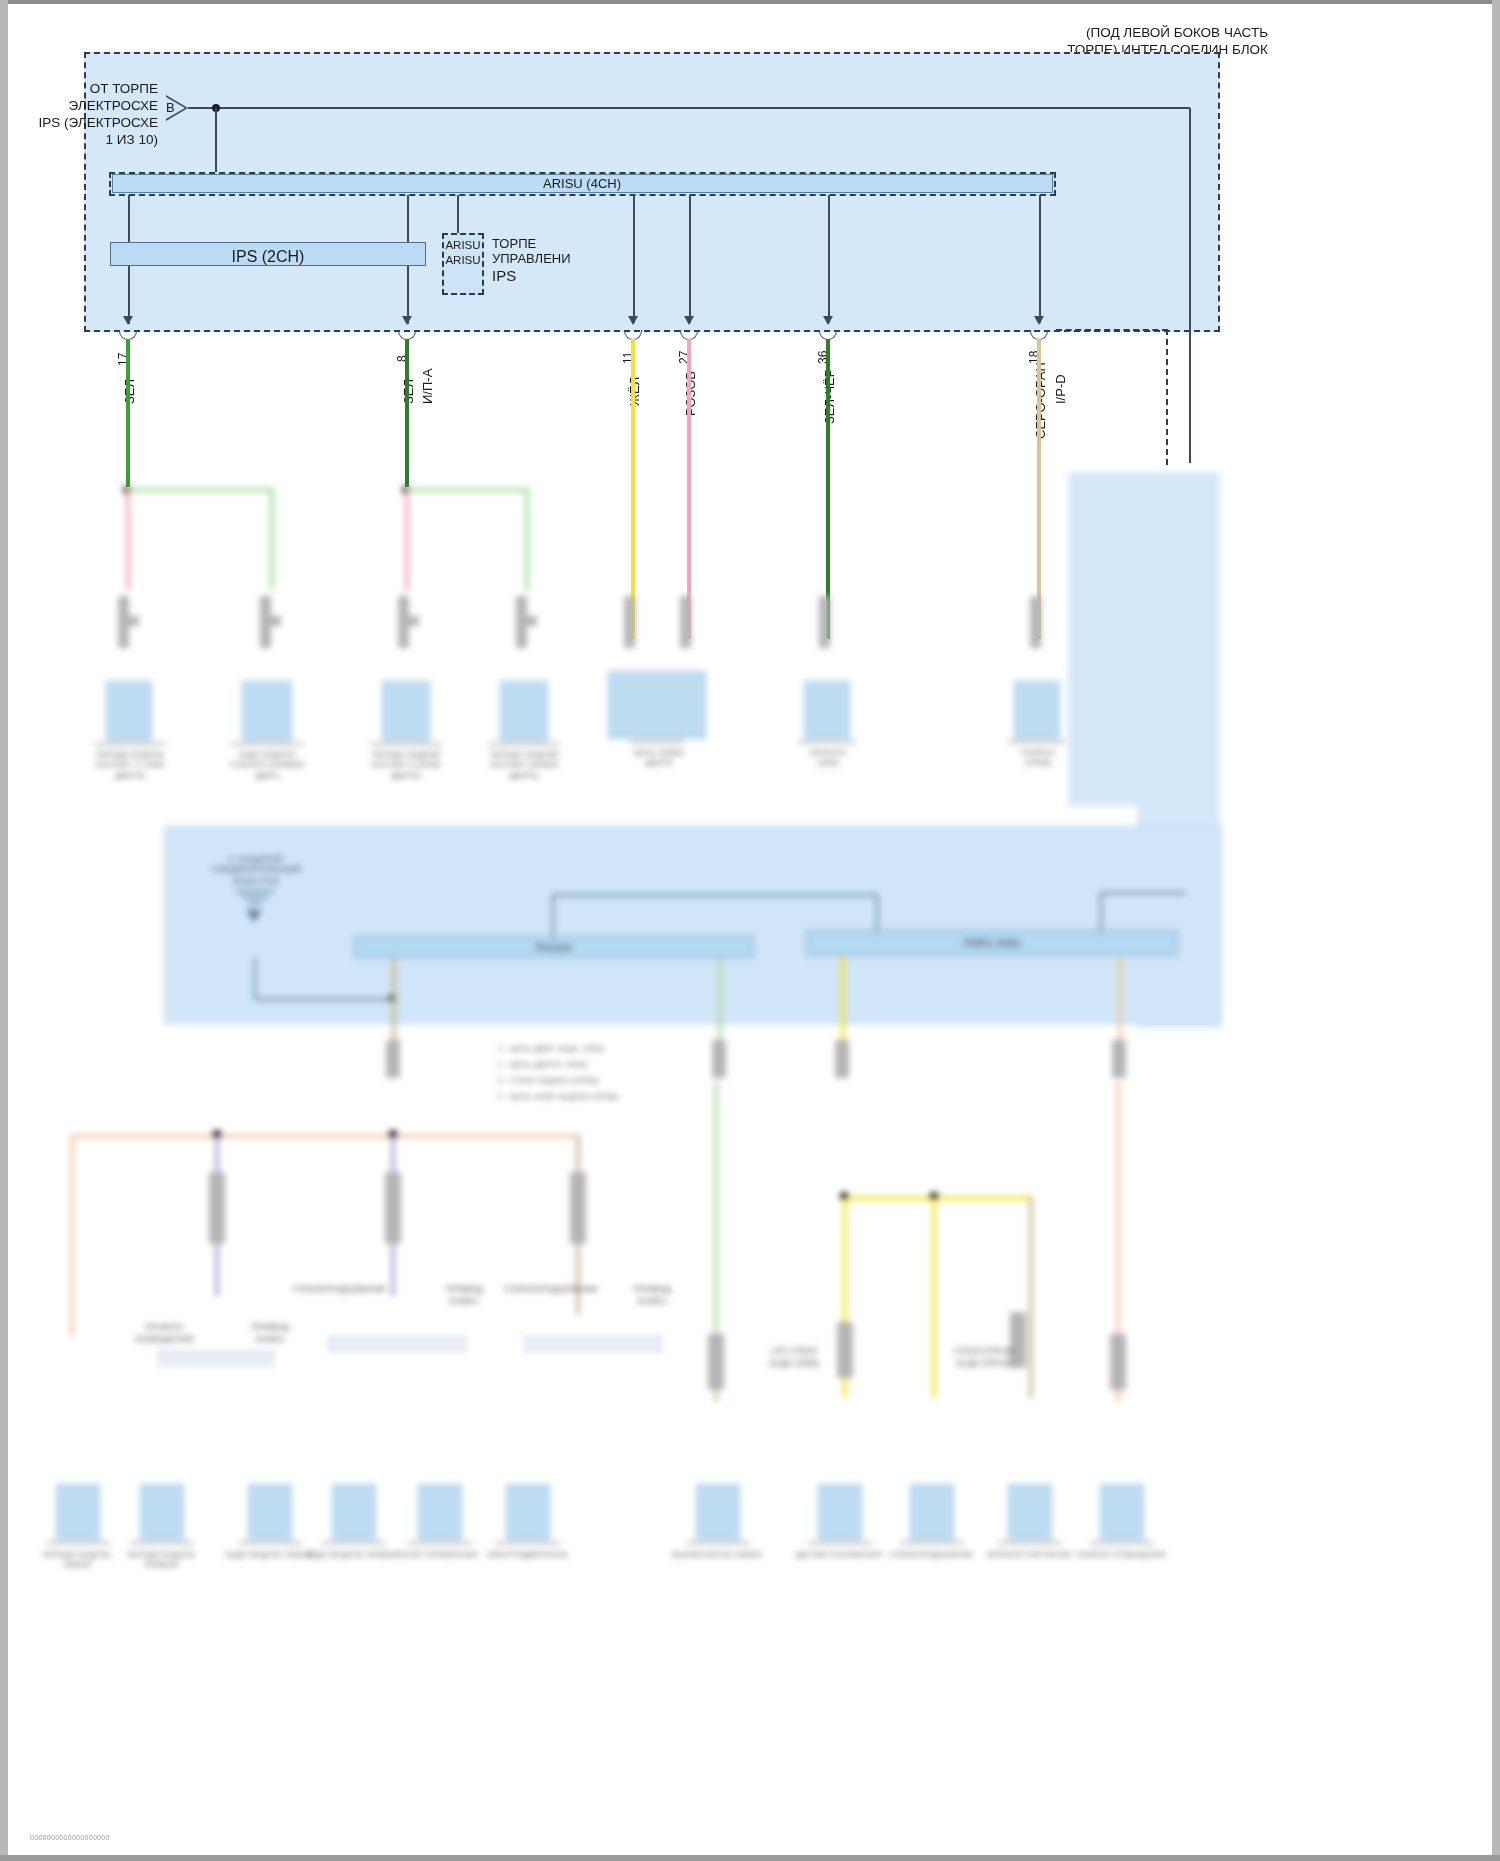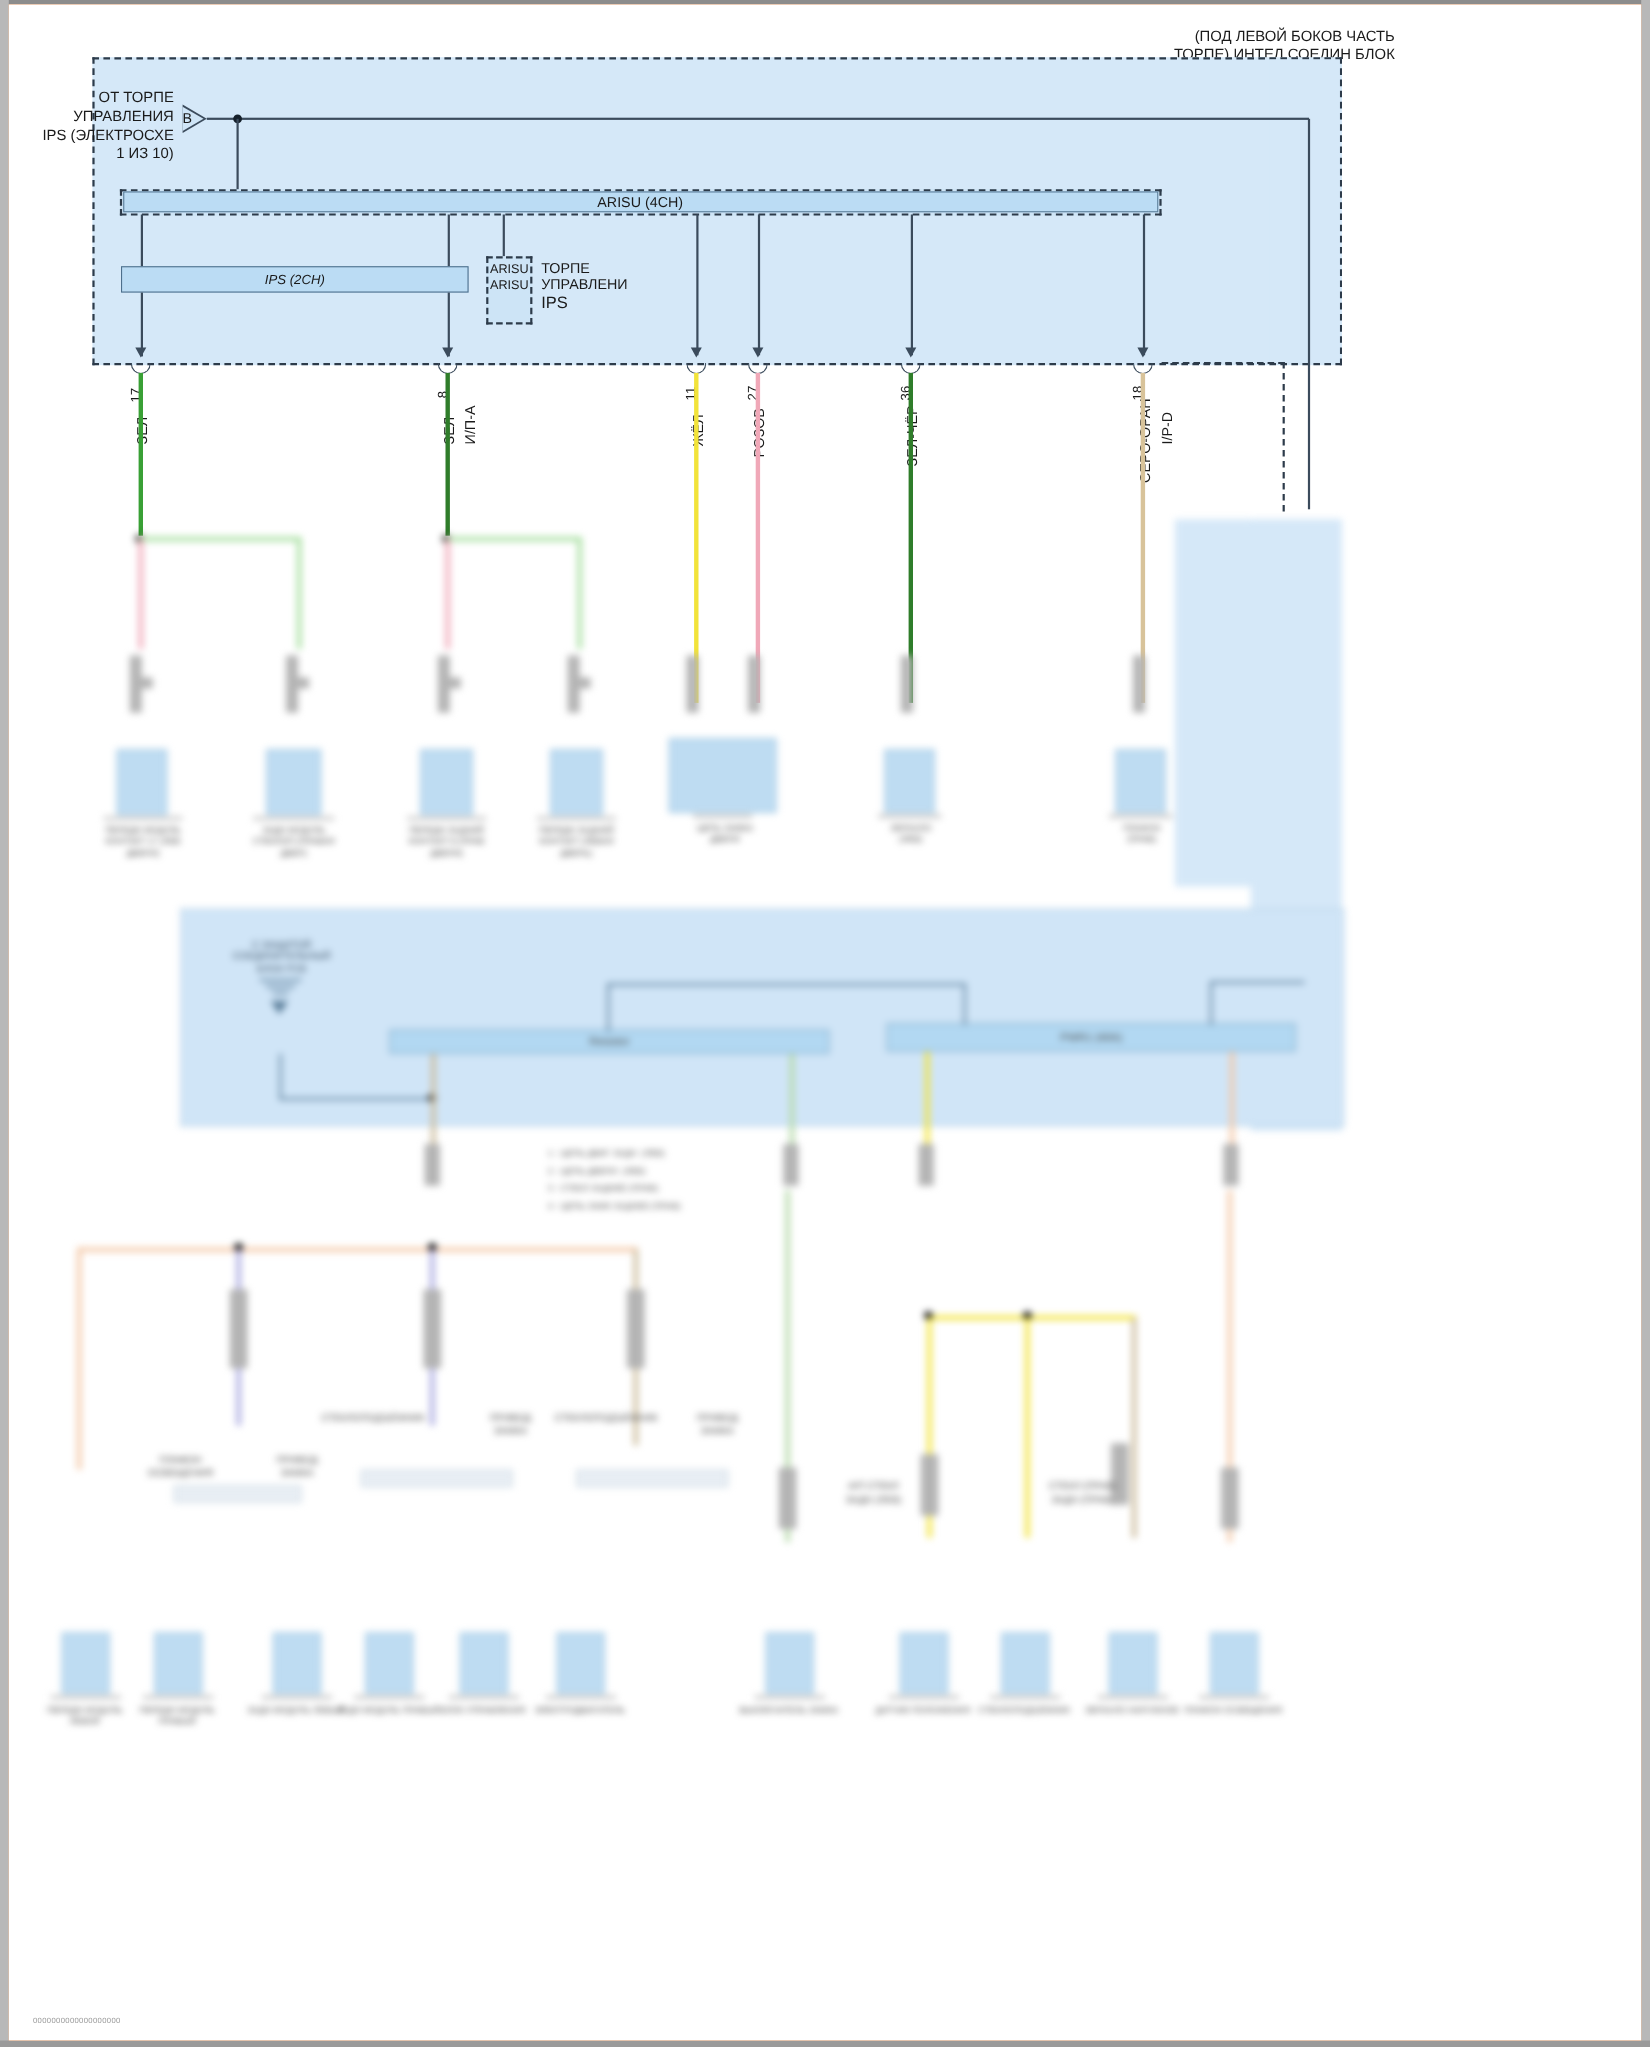--- a/index.html
+++ b/index.html
@@ -194,21 +194,21 @@
   <div class="page-inner">
 
     <div class="lbl rt" style="left:900px; top:20px; width:360px; font-size:13.5px; font-weight:400;">(ПОД ЛЕВОЙ БОКОВ ЧАСТЬ</div>
     <div class="lbl rt" style="left:900px; top:37px; width:360px; font-size:13.5px;">ТОРПЕ) ИНТЕЛ СОЕДИН БЛОК</div>
 
     <div class="region-dashed" style="left:76px; top:48px; width:1136px; height:280px;"></div>
 
     <div class="region-plain" style="left:1146px; top:50px; width:64px; height:276px;"></div>
 
     <div class="lbl rt" style="left:18px; top:76px; width:132px;">ОТ ТОРПЕ</div>
-    <div class="lbl rt" style="left:18px; top:93px; width:132px;">УПРАВЛЕНИЯ</div>
+    <div class="lbl rt" style="left:18px; top:93px; width:132px;">ЭЛЕКТРОСХЕ</div>
     <div class="lbl rt" style="left:18px; top:110px; width:132px;">IPS (ЭЛЕКТРОСХЕ</div>
     <div class="lbl rt" style="left:18px; top:127px; width:132px;">1 ИЗ 10)</div>
 
     <div class="tri-right" style="left:158px; top:91px;"></div>
     <div class="tri-right-in" style="left:158px; top:93px;"></div>
     <div class="lbl" style="left:158px; top:96px; font-size:13px;">B</div>
 
     <div class="line-h" style="left:180px; top:103px; width:1002px;"></div>
     <div class="dot" style="left:204px; top:100px;"></div>
 
@@ -222,21 +222,21 @@
 
     <div class="line-v" style="left:120px; top:191px; height:50px;"></div>
     <div class="line-v" style="left:399px; top:191px; height:50px;"></div>
     <div class="line-v" style="left:449px; top:191px; height:38px;"></div>
     <div class="line-v" style="left:625px; top:191px; height:128px;"></div>
     <div class="line-v" style="left:681px; top:191px; height:128px;"></div>
     <div class="line-v" style="left:820px; top:191px; height:128px;"></div>
     <div class="line-v" style="left:1031px; top:191px; height:128px;"></div>
 
     <div class="ips-box" style="left:102px; top:238px; width:316px; height:24px;"></div>
-    <div class="lbl ctr" style="left:102px; top:243px; width:316px; font-size:12px;font-style:italic;">IPS (2CH)</div>
+    <div class="lbl ctr" style="left:102px; top:243px; width:316px; font-size:16px;">IPS (2CH)</div>
 
     <div class="line-v" style="left:120px; top:262px; height:58px;"></div>
     <div class="line-v" style="left:399px; top:262px; height:58px;"></div>
 
     <div class="dash-box" style="left:434px; top:229px; width:42px; height:62px;"></div>
     <div class="lbl ctr" style="left:434px; top:234px; width:42px; font-size:11.5px;">ARISU</div>
     <div class="lbl ctr" style="left:434px; top:249px; width:42px; font-size:11.5px;">ARISU</div>
 
     <div class="lbl" style="left:484px; top:232px; font-size:13px;">ТОРПЕ</div>
     <div class="lbl" style="left:484px; top:247px; font-size:13px;">УПРАВЛЕНИ</div>

